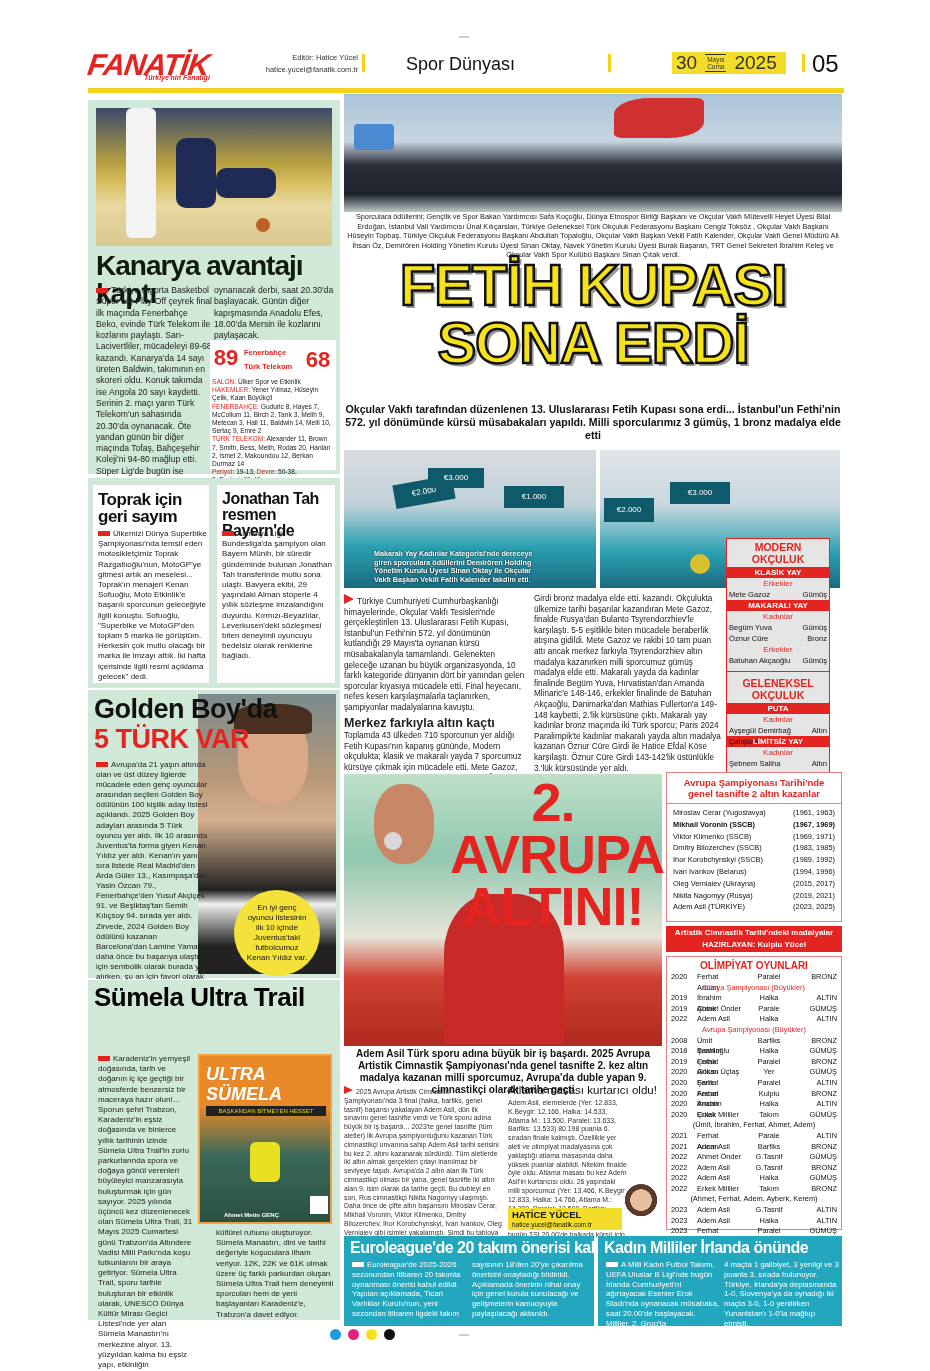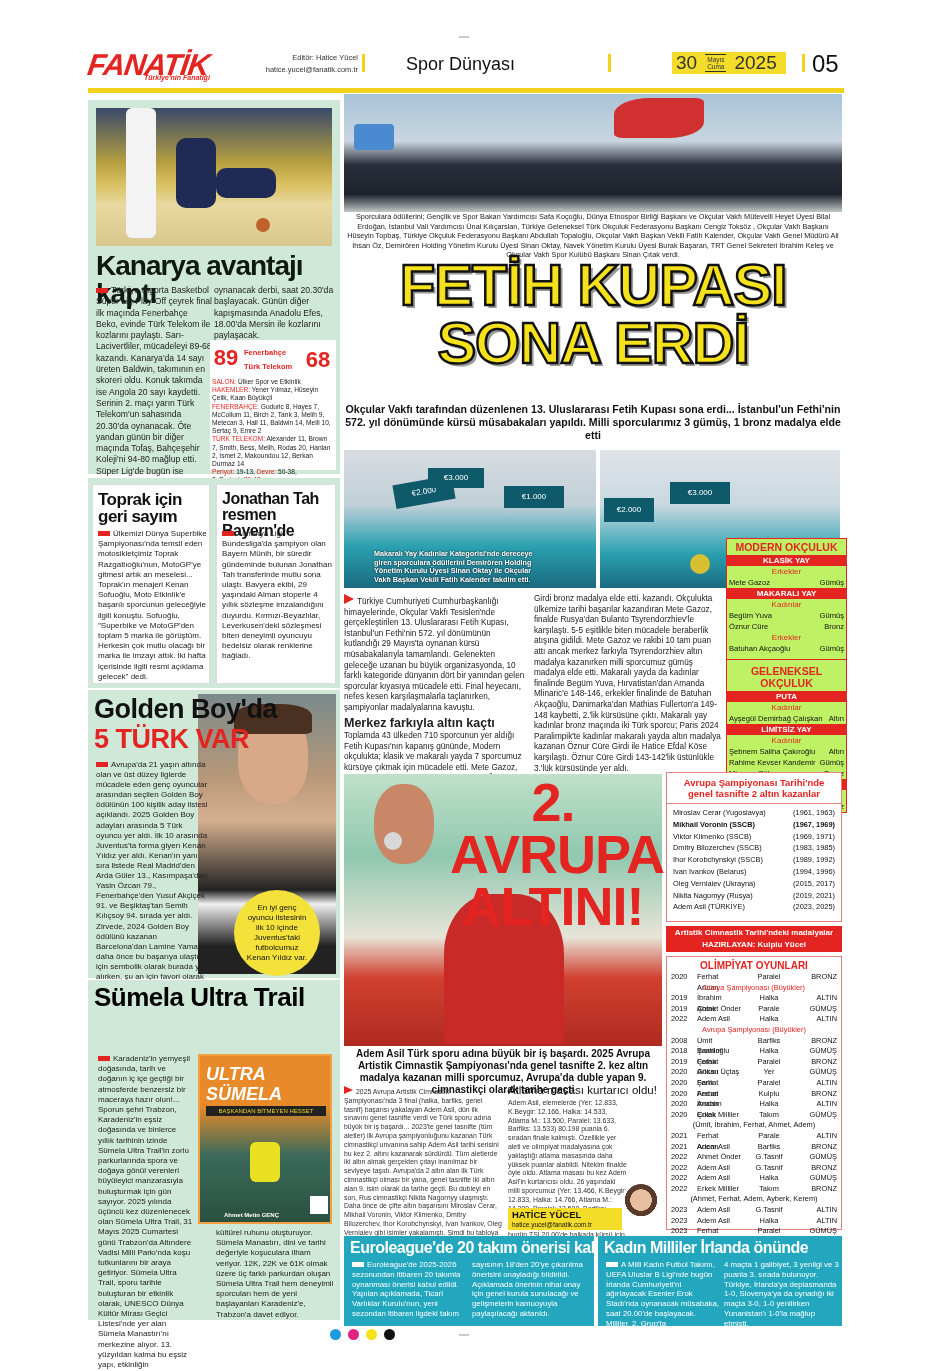--- a/index.html
+++ b/index.html
@@ -147,21 +147,21 @@
   <div class="abs" style="left:90px;top:104px;width:20px;height:20px;background:#d8c030;border-radius:50%"></div>
 </div>
 
 <div class="abs" style="left:344px;top:594px;width:182px;font-size:8.2px;line-height:10.6px;color:#222">
   <span style="display:inline-block;width:0;height:0;border-top:5px solid transparent;border-bottom:5px solid transparent;border-left:10px solid #e32420;margin-right:3px"></span><span>Türkiye Cumhuriyeti Cumhurbaşkanlığı himayelerinde, Okçular Vakfı Tesisleri'nde gerçekleştirilen 13. Uluslararası Fetih Kupası, İstanbul'un Fethi'nin 572. yıl dönümünün kutlandığı 29 Mayıs'ta oynanan kürsü müsabakalarıyla tamamlandı. Gelenekten geleceğe uzanan bu büyük organizasyonda, 10 farklı kategoride dünyanın dört bir yanından gelen sporcular kıyasıya mücadele etti. Final heyecanı, nefes kesen karşılaşmalarla taçlanırken, şampiyonlar madalyalarına kavuştu.</span>
   <div style="font-size:12.5px;font-weight:900;margin:4px 0 3px">Merkez farkıyla altın kaçtı</div>
   <div>Toplamda 43 ülkeden 710 sporcunun yer aldığı Fetih Kupası'nın kapanış gününde, Modern okçulukta; klasik ve makaralı yayda 7 sporcumuz kürsüye çıkmak için mücadele etti. Mete Gazoz, Begüm Yuva, Batuhan Akçoğlu gümüş, Öznur Cüre</div>
 </div>
 <div class="abs" style="left:534px;top:594px;width:190px;font-size:8.2px;line-height:10.6px;color:#222">Girdi bronz madalya elde etti. kazandı. Okçulukta ülkemize tarihi başarılar kazandıran Mete Gazoz, finalde Rusya'dan Bulanto Tsyrendorzhiev'le karşılaştı. 5-5 eşitlikle biten mücadele beraberlik atışına gidildi. Mete Gazoz ve rakibi 10 tam puan attı ancak merkez farkıyla Tsyrendorzhiev altın madalya kazanırken milli sporcumuz gümüş madalya elde etti. Makaralı yayda da kadınlar finalinde Begüm Yuva, Hırvatistan'dan Amanda Mlinaric'e 148-146, erkekler finalinde de Batuhan Akçaoğlu, Danimarka'dan Mathias Fullerton'a 149-148 kaybetti, 2.'lik kürsüsüne çıktı. Makaralı yay kadınlar bronz maçında iki Türk sporcu; Paris 2024 Paralimpik'te kadınlar makaralı yayda altın madalya kazanan Öznur Cüre Girdi ile Hatice Efdal Köse karşılaştı. Öznur Cüre Girdi 143-142'lik üstünlükle 3.'lük kürsüsünde yer aldı.</div>
 
-<div class="abs" style="left:726px;top:538px;width:121px;background:#bef264;border:1px solid #e32420">
+<div class="abs" style="left:726px;top:538px;width:104px;background:#e5e5e5;border:1px solid #e32420">
   <div class="box-title" style="font-size:10.5px;padding:2px 0">MODERN OKÇULUK</div>
   <div id="modernRows">
       <div class="tbl-head">KLASİK YAY</div>
       <div class="tbl-sub">Erkekler</div>
       <div class="tbl-row">
         <span>Mete Gazoz</span>
         <span>Gümüş</span>
       </div>
       <div class="tbl-head">MAKARALI YAY</div>
       <div class="tbl-sub">Kadınlar</div>

